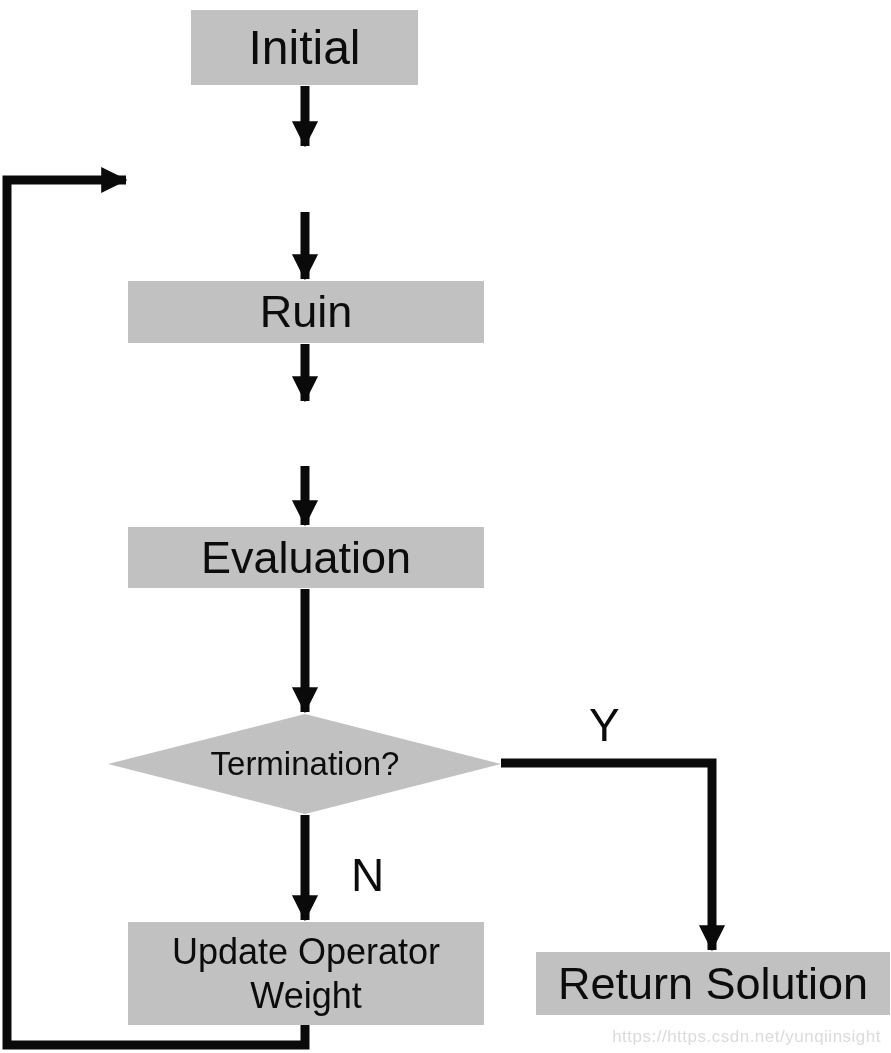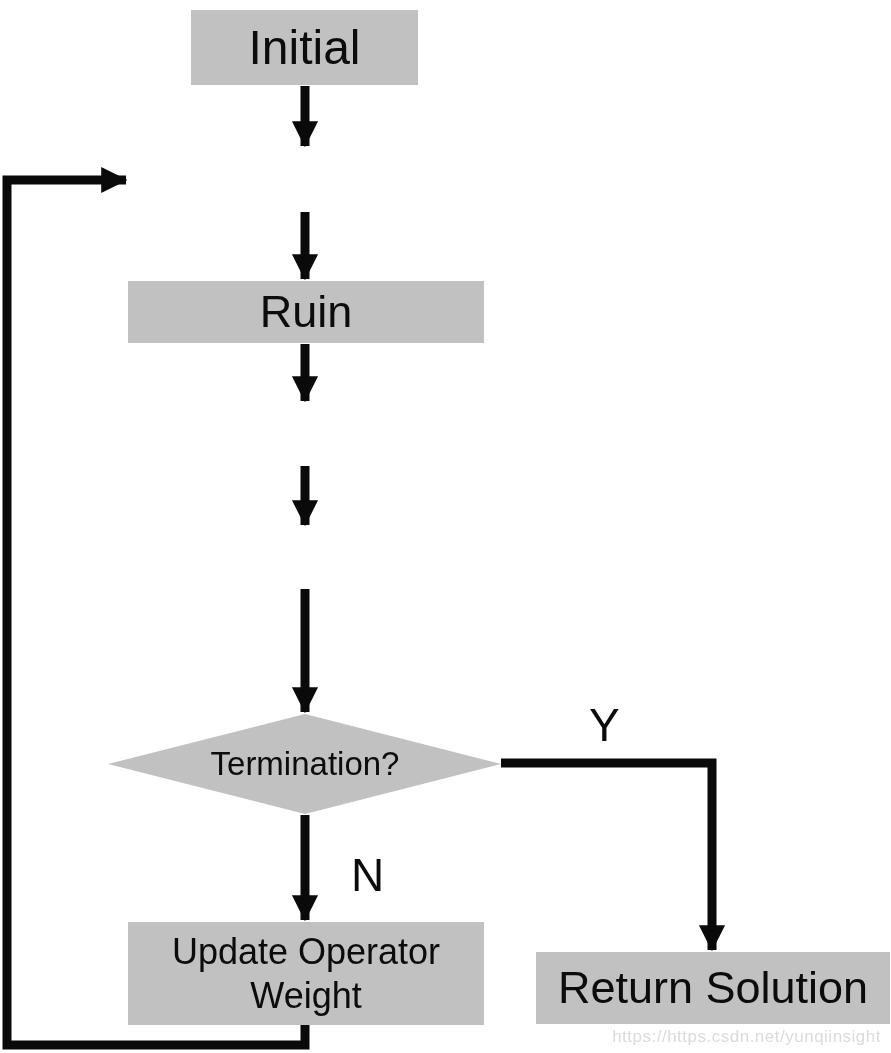--- a/index.html
+++ b/index.html
@@ -41,21 +41,21 @@
     text-align: center;
     font-size: 45px;
     line-height: 1.2;
   }
   .node-initial    { left: 191px; top: 10px;  width: 227px; height: 75px; font-size: 48px; }
   .node-select     { left: 128px; top: 148px; width: 356px; height: 63px; }
   .node-ruin       { left: 128px; top: 281px; width: 356px; height: 62px; }
   .node-insert     { left: 128px; top: 403px; width: 356px; height: 62px; }
   .node-evaluation { left: 128px; top: 527px; width: 356px; height: 61px; }
   .node-update     { left: 128px; top: 922px; width: 356px; height: 103px; font-size: 36px; line-height: 1.22; padding: 0 5px; }
-  .node-return     { left: 536px; top: 952px; width: 354px; height: 72px; }
+  .node-return     { left: 536px; top: 952px; width: 354px; height: 63px; }
   .diamond-label {
     position: absolute;
     left: 108px; top: 714px;
     width: 394px; height: 100px;
     background: transparent;
     color: var(--text);
     display: flex;
     align-items: center;
     justify-content: center;
     font-size: 33px;
@@ -106,20 +106,23 @@
   <div class="node node-initial">
     <span>Initial</span>
   </div>
 
 
   <div class="node node-ruin">
     <span>Ruin</span>
   </div>
 
 
+  <div class="node node-evaluation">
+    <span>Evaluation</span>
+  </div>
 
   <div class="diamond-label">
     <span>Termination?</span>
   </div>
 
   <div class="node node-update">
     <span>Update Operator Weight</span>
   </div>
 
   <div class="node node-return">

